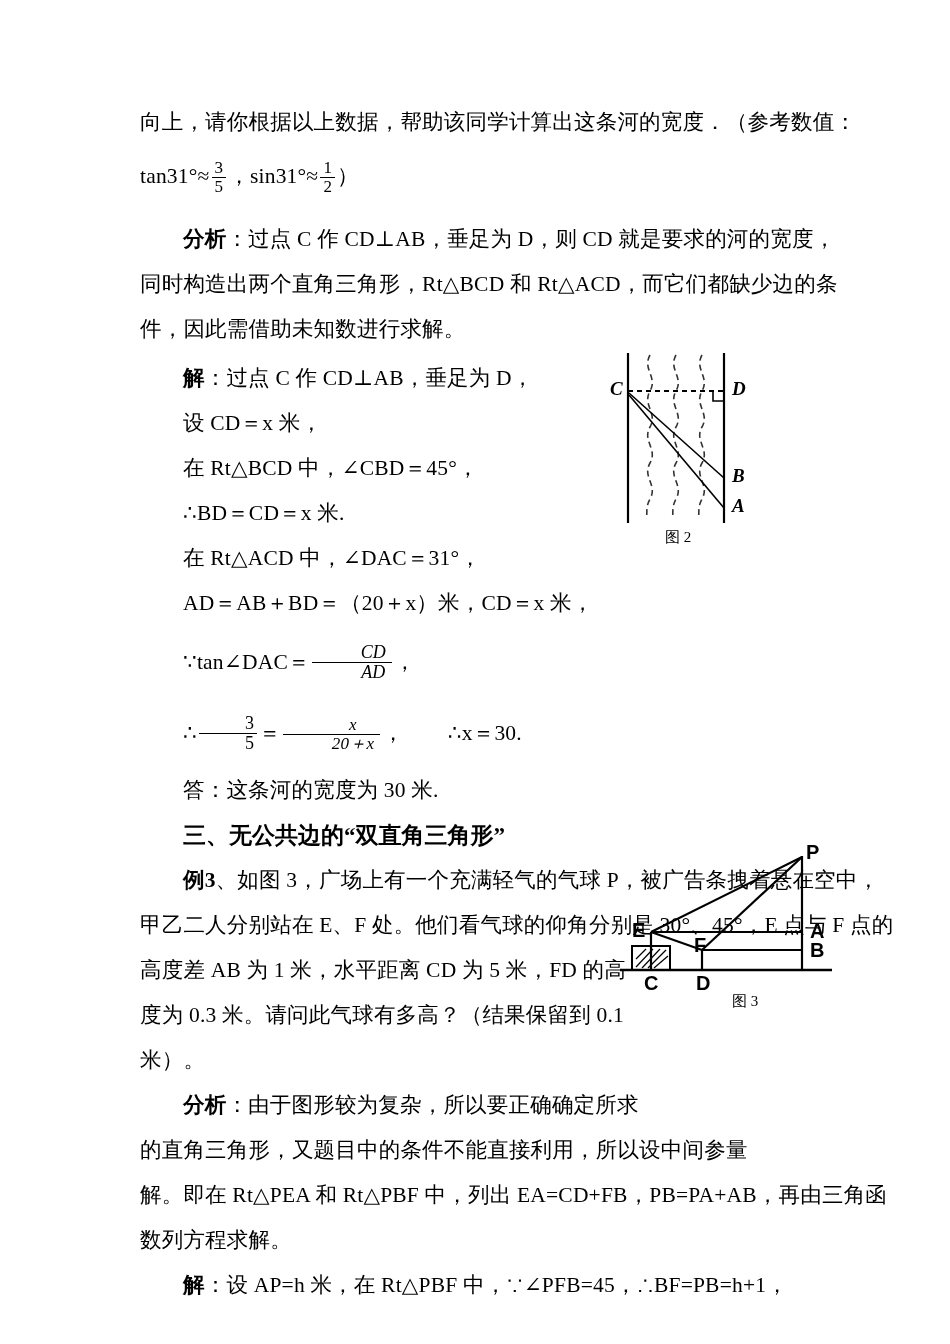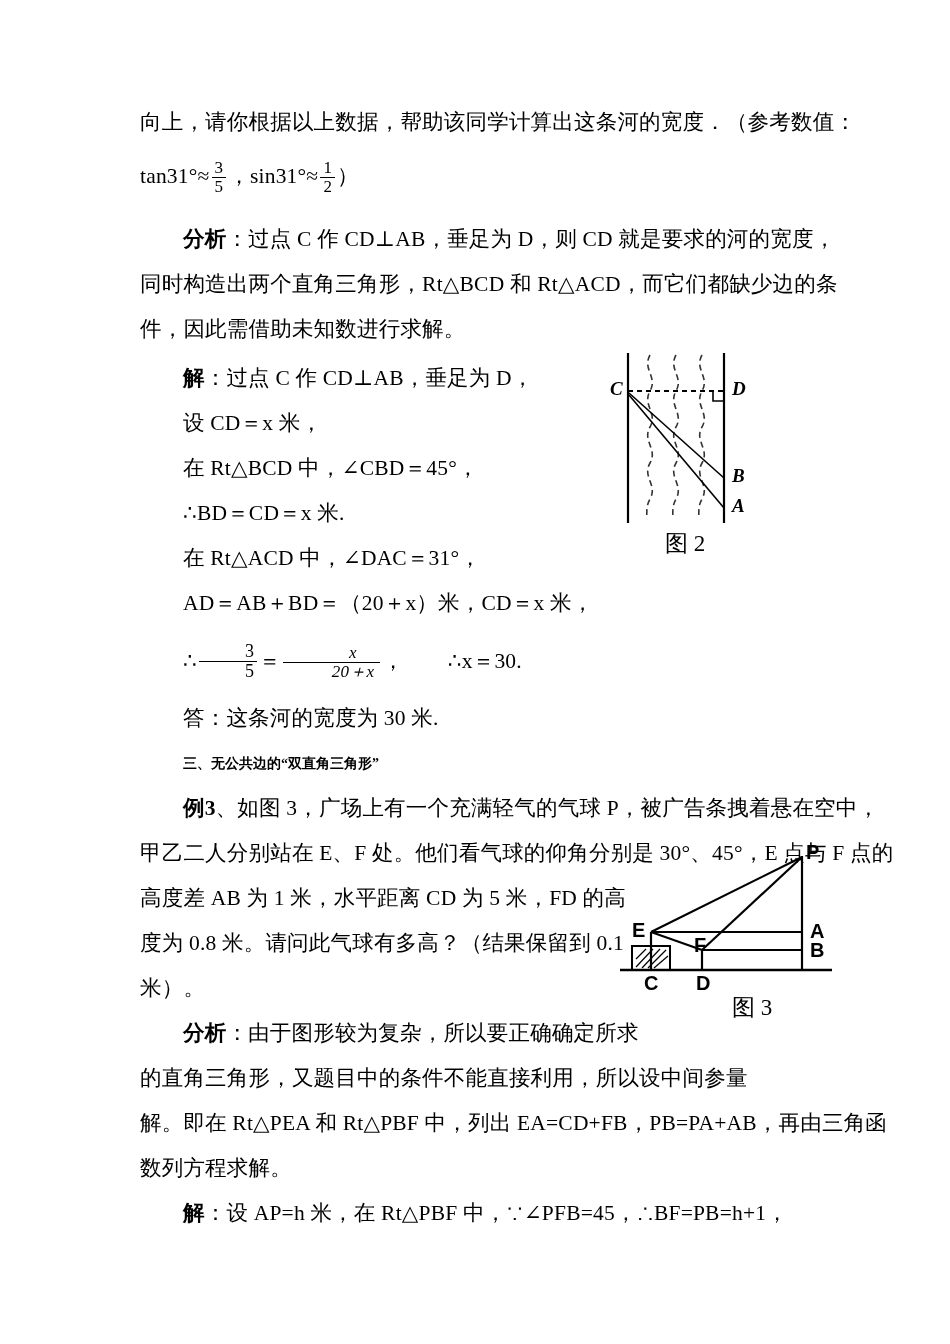--- a/index.html
+++ b/index.html
@@ -30,21 +30,21 @@
   .ln {
     font-size: 21.5px;
     line-height: 45px;
     letter-spacing: 0.2px;
     white-space: nowrap;
   }
   .ln.wrap { white-space: normal; }
   .indent { text-indent: 43px; }
   .bold { font-weight: bold; }
   .hd {
-    font-size: 14px;
+    font-size: 23px;
     font-weight: bold;
     line-height: 45px;
     text-indent: 43px;
   }
   
   .frac {
     display: inline-block;
     vertical-align: -0.62em;
     text-align: center;
     font-size: 17px;
@@ -65,21 +65,21 @@
   .frac.ital { font-style: italic; font-family: "Liberation Serif", serif; }
   .frac.big { font-size: 18px; }
   .frac.wide .num, .frac.wide .den { padding: 0 6px; }
 
   
   .fig {
     position: absolute;
   }
   .fig-cap {
     position: absolute;
-    font-size: 23px;
+    font-size: 15px;
     font-family: "Liberation Serif", serif;
     white-space: nowrap;
   }
   .fig-lbl {
     position: absolute;
     font-size: 19px;
     font-weight: bold;
     font-style: italic;
     font-family: "Liberation Serif", serif;
     white-space: nowrap;
@@ -110,33 +110,36 @@
     <div class="ln wrap indent" style="margin-top:10px;"><span class="bold">分析</span><span>：</span><span>过点 C 作 CD⊥AB，垂足为 D，则 CD 就是要求的河的宽度，同时构造出两个直角三角形，Rt△BCD 和 Rt△ACD，而它们都缺少边的条件，因此需借助未知数进行求解。</span></div>
 
     <div class="ln indent" style="margin-top:4px;"><span class="bold">解</span><span>：</span><span>过点 C 作 CD⊥AB，垂足为 D，</span></div>
 
     <div class="ln indent">设 CD＝x 米，</div>
     <div class="ln indent">在 Rt△BCD 中，∠CBD＝45°，</div>
     <div class="ln indent">∴BD＝CD＝x 米.</div>
     <div class="ln indent">在 Rt△ACD 中，∠DAC＝31°，</div>
     <div class="ln indent">AD＝AB＋BD＝（20＋x）米，CD＝x 米，</div>
 
+    <div class="ln indent eqline" style="line-height:72px;">
+      <span>∵tan∠DAC＝</span><span class="frac ital big wide"><span class="num">CD</span><span class="den">AD</span></span><span>，</span>
+    </div>
 
     <div class="ln indent eqline" style="line-height:70px;">
       <span>∴</span><span class="frac big"><span class="num">3</span><span class="den">5</span></span><span>＝</span><span class="frac ital wide"><span class="num">x</span><span class="den">20＋x</span></span><span>，</span><span class="spacer-wide"></span><span>∴x＝30.</span>
     </div>
 
     <div class="ln indent">答：这条河的宽度为 30 米.</div>
 
     <div class="hd">三、无公共边的“双直角三角形”</div>
 
     <div class="ln indent"><span class="bold">例</span><span class="bold">3</span><span>、</span><span>如图 3，广场上有一个充满轻气的气球 P，被广告条拽着悬在空中，</span></div>
     <div class="ln">甲乙二人分别站在 E、F 处。他们看气球的仰角分别是 30°、45°，E 点与 F 点的</div>
     <div class="ln">高度差 AB 为 1 米，水平距离 CD 为 5 米，FD 的高</div>
-    <div class="ln">度为 0.8 米。请问此气球有多高？（结果保留到 0.1</div>
+    <div class="ln">度为 0.3 米。请问此气球有多高？（结果保留到 0.1</div>
     <div class="ln">米）。</div>
 
     <div class="ln indent"><span class="bold">分析</span><span>：</span><span>由于图形较为复杂，所以要正确确定所求</span></div>
     <div class="ln">的直角三角形，又题目中的条件不能直接利用，所以设中间参量</div>
     <div class="ln">解。即在 Rt△PEA 和 Rt△PBF 中，列出 EA=CD+FB，PB=PA+AB，再由三角函</div>
     <div class="ln">数列方程求解。</div>
 
     <div class="ln indent"><span class="bold">解</span><span>：</span><span>设 AP=h 米，在 Rt△PBF 中，∵∠PFB=45，∴BF=PB=h+1，</span></div>
 
   </div>

